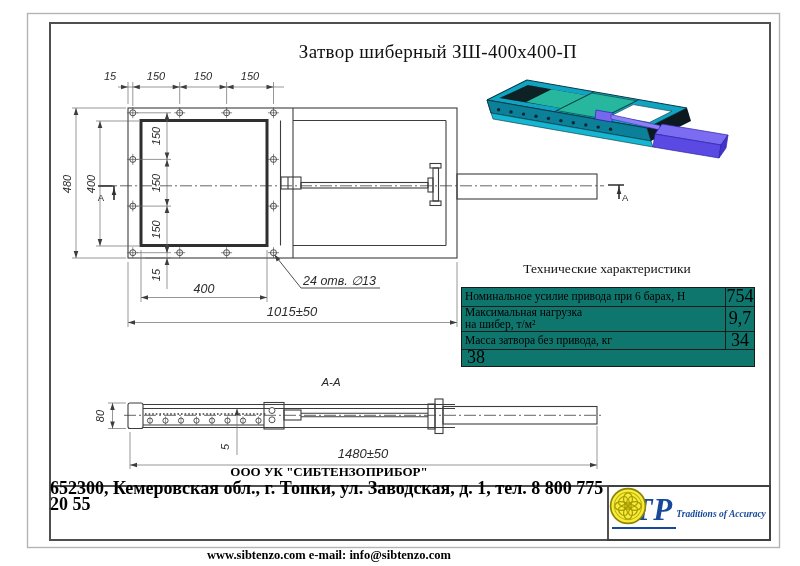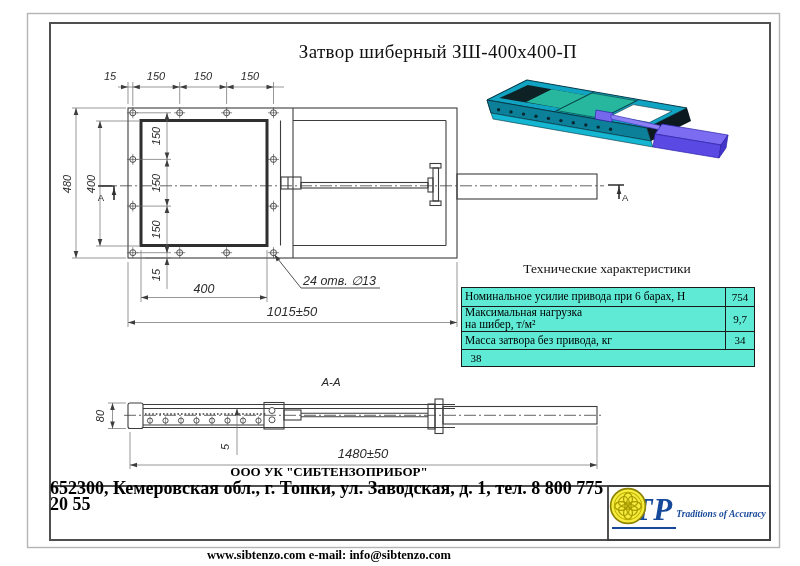--- a/index.html
+++ b/index.html
@@ -8,27 +8,27 @@
   svg{position:absolute;left:0;top:0;}
   .dim{font:italic 11px "Liberation Sans",sans-serif;fill:#2b2b2b;}
   .dimL{font:italic 13px "Liberation Sans",sans-serif;fill:#2b2b2b;}
   .dimM{font:italic 12.5px "Liberation Sans",sans-serif;fill:#2b2b2b;}
   .secmark{font:9.5px "Liberation Sans",sans-serif;fill:#2b2b2b;}
   .page-title{position:absolute;left:50px;top:41px;width:776px;text-align:center;
       font-size:19px;color:#111;letter-spacing:0.3px;}
   .tech-title{position:absolute;left:461px;top:261px;width:292px;text-align:center;
       font-size:13.5px;color:#111;}
   .tech-table{position:absolute;left:461px;top:287px;width:292px;border:1.6px solid #1a1a1a;
-      font-size:11.5px;color:#000;background:#5eead4;}
+      font-size:11.5px;color:#000;background:#0f766e;}
   .tr{display:flex;}
   .tr + .tr{border-top:1.2px solid #1a1a1a;}
   .tl{flex:1;border-right:1.2px solid #1a1a1a;padding-left:3px;display:flex;
       flex-direction:column;justify-content:center;line-height:11.5px;}
   .tl span{display:block;}
-  .tv{width:28px;display:flex;align-items:center;justify-content:center;font-size:11px;text-align:right;}
+  .tv{width:28px;display:flex;align-items:center;justify-content:center;font-size:18px;text-align:right;}
   .footer-block{position:absolute;left:50px;top:487px;width:558px;height:52px;
       display:flex;flex-direction:column;justify-content:center;align-items:center;
       color:#000;font-weight:bold;}
   .f1{font-size:13px;line-height:16px;}
   .f2{font-size:18px;line-height:16px;}
   .f3{font-size:12.5px;line-height:15px;margin-top:36px;}
   .logo-box{position:absolute;left:608px;top:486px;width:162px;height:54px;
       display:flex;align-items:center;justify-content:center;gap:7px;}
   .logo-right{display:flex;flex-direction:row;align-items:center;}
   .stp-text{font-family:"Liberation Serif",serif;font-style:italic;font-weight:bold;

